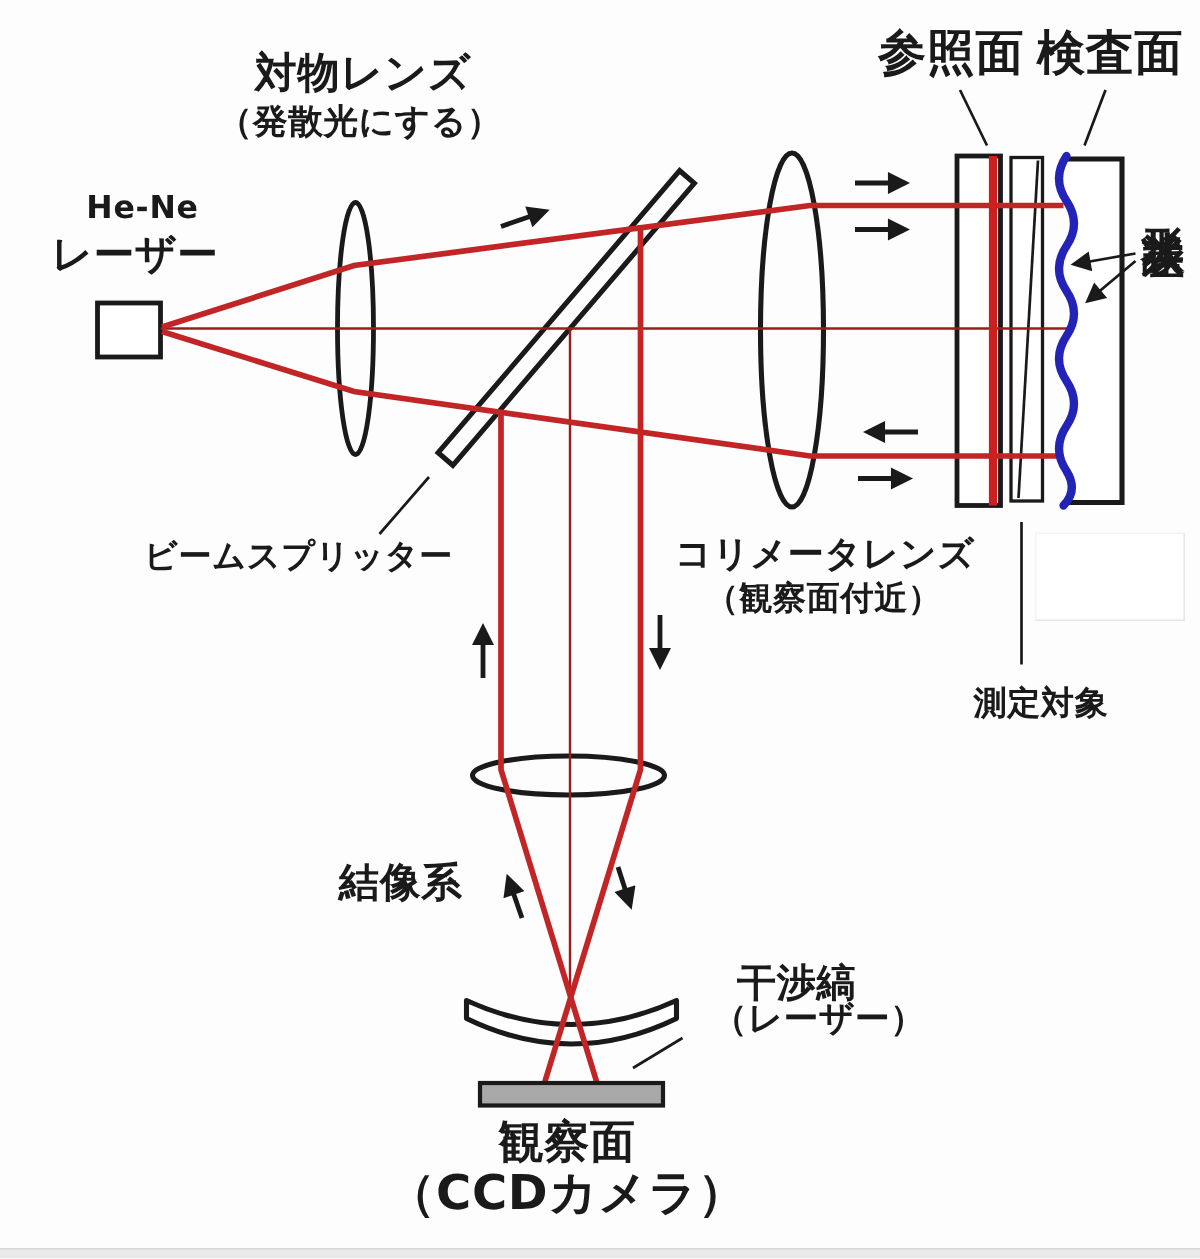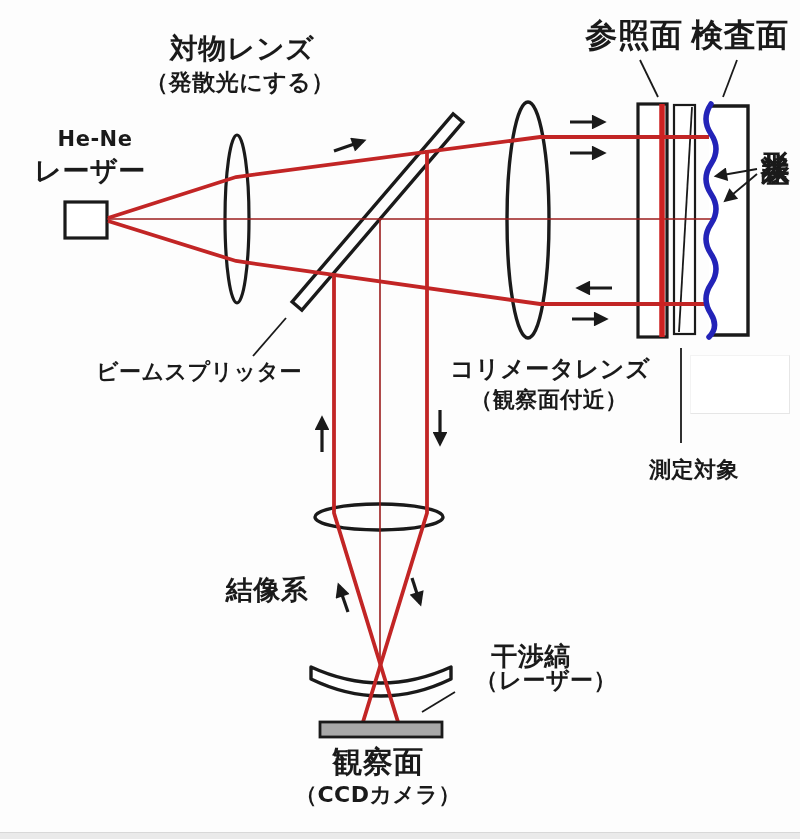--- a/index.html
+++ b/index.html
@@ -133,16 +133,16 @@
   <div class="lbl" style="left:549px;top:400px;font-size:22px;">（観察面付近）</div>
 
   <div class="lbl" style="left:694px;top:470px;font-size:22px;">測定対象</div>
 
   <div class="lbl" style="left:267px;top:589px;font-size:27px;text-align:center;">結像系</div>
 
   <div class="lbl" style="left:531px;top:656px;font-size:26px;">干渉縞</div>
   <div class="lbl" style="left:546px;top:680px;font-size:23px;">（レーザー）</div>
 
   <div class="lbl" style="left:378px;top:762px;font-size:30px;">観察面</div>
-  <div class="lbl" style="left:378px;top:795px;font-size:22px;">（CCDカメラ）</div>
+  <div class="lbl" style="left:378px;top:795px;font-size:32px;">（CCDカメラ）</div>
 
   <div class="bottom-strip"></div>
 </div>
 
 </body></html>

